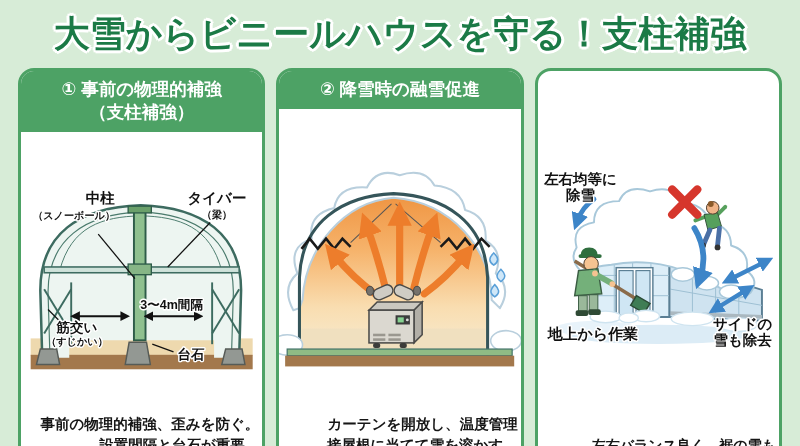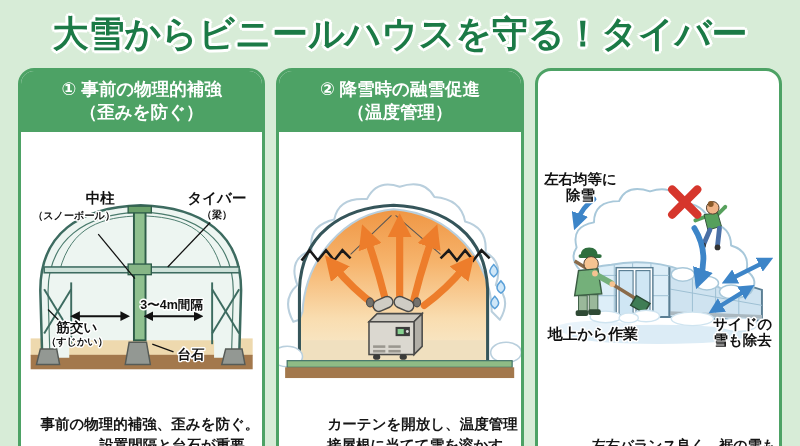--- a/index.html
+++ b/index.html
@@ -38,28 +38,28 @@
   
   text.lbl {
     font-family:"Liberation Sans","DejaVu Sans",sans-serif;
     font-weight:bold; fill:#111;
     paint-order:stroke; stroke:#ffffff; stroke-width:3px; stroke-linejoin:round;
   }
 </style>
 </head>
 <body>
 
-<div class="title">大雪からビニールハウスを守る！タイバー</div>
+<div class="title">大雪からビニールハウスを守る！支柱補強</div>
 
 <div class="panels">
 
   <div class="panel">
     <div class="panel-header">
       <div>① 事前の物理的補強</div>
-      <div>（歪みを防ぐ）</div>
+      <div>（支柱補強）</div>
     </div>
     <div class="diagram">
       <svg viewBox="0 0 250 205" preserveAspectRatio="xMidYMid meet">
         <defs>
           <marker id="ah-k" viewBox="0 0 10 10" refX="5" refY="5" markerWidth="5" markerHeight="5" orient="auto-start-reverse">
             <path d="M0,0 L10,5 L0,10 z" fill="#111"></path>
           </marker>
         </defs>
 
         <rect x="10" y="170" width="230" height="18" fill="#eed9ae"></rect>
@@ -117,21 +117,20 @@
     </div>
     <div class="caption">
       <div>事前の物理的補強、歪みを防ぐ。</div>
       <div>設置間隔と台石が重要。</div>
     </div>
   </div>
 
   <div class="panel">
     <div class="panel-header">
       <div>② 降雪時の融雪促進</div>
-      <div>（温度管理）</div>
     </div>
     <div class="diagram">
       <svg viewBox="0 0 236 205" preserveAspectRatio="xMidYMid meet">
         <defs>
           <linearGradient id="g2" x1="0" y1="0" x2="0" y2="1">
             <stop offset="0%" stop-color="#ef9441"></stop>
             <stop offset="35%" stop-color="#f6b36b"></stop>
             <stop offset="70%" stop-color="#f9ddb0"></stop>
             <stop offset="100%" stop-color="#f6ecd2"></stop>
           </linearGradient>

